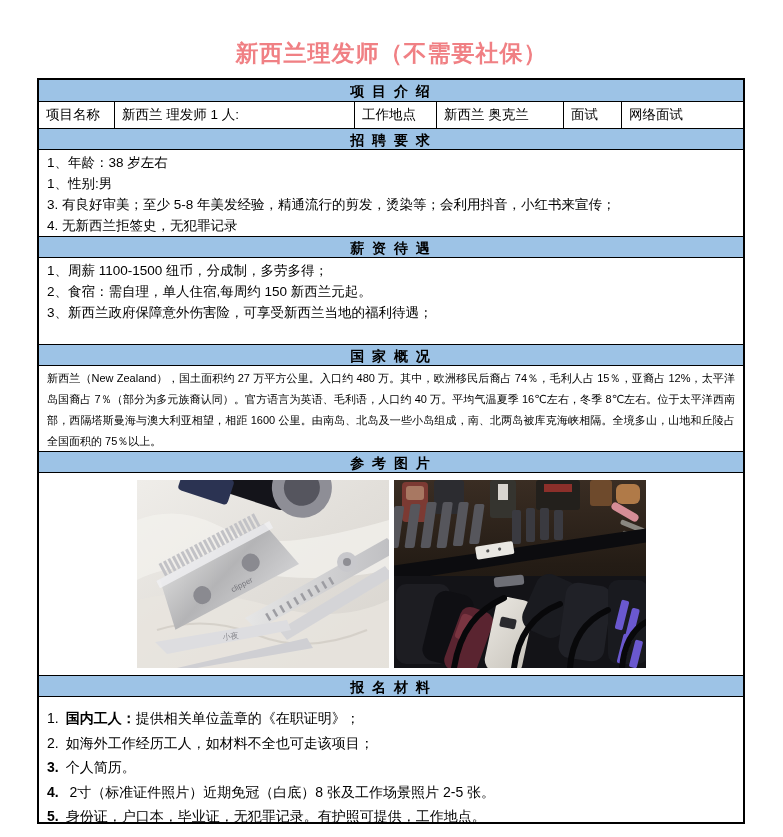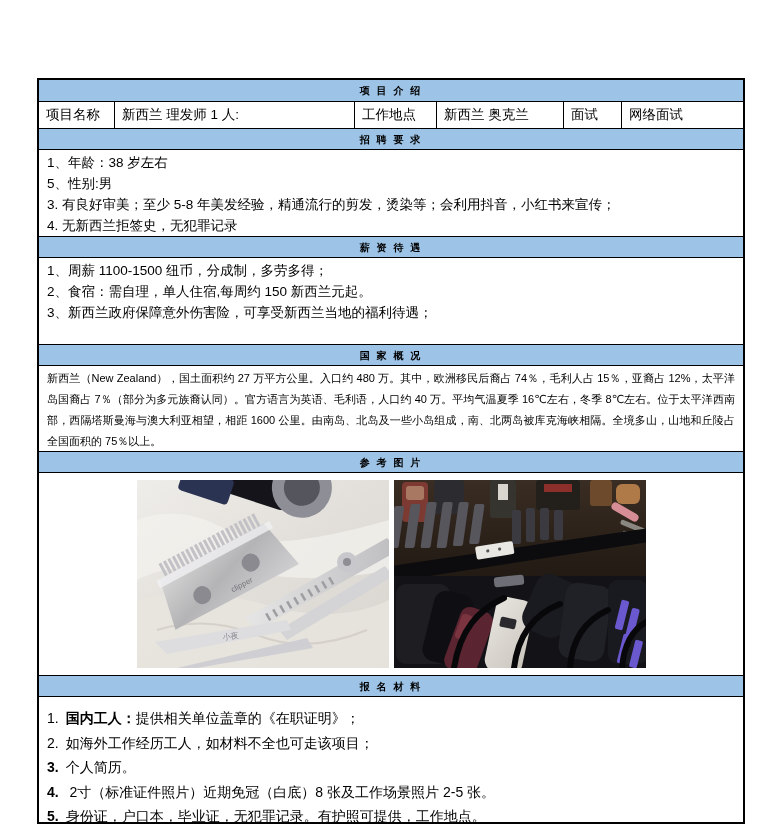--- a/index.html
+++ b/index.html
@@ -19,21 +19,21 @@
   }
 
   .doc-table {
     position: absolute; top: 78px; left: 37px; width: 708px;
     border: 2px solid #000; background: #fff;
   }
 
   .sec-header {
     background: #9DC3E6;
     height: 22px; line-height: 22px;
-    text-align: center; font-size: 10px; font-weight: bold;
+    text-align: center; font-size: 14px; font-weight: bold;
     border-top: 1px solid #000; border-bottom: 1px solid #000;
     letter-spacing: 2px;
   }
   .sec-header.first { border-top: none; }
 
   .info-row { display: flex; height: 26px; line-height: 25px; font-size: 13.5px; }
   .info-row .cell {
     border-right: 1px solid #000;
     padding-left: 7px; padding-right: 2px;
     white-space: nowrap; overflow: hidden;
@@ -66,39 +66,40 @@
   .materials .li { line-height: 24.5px; font-size: 14px; }
   .num { display: inline-block; margin-right: 7px; }
   .num-bold { font-weight: bold; }
   .bold-seg { font-weight: bold; }
 </style>
 </head>
 <body>
 
 <div class="page">
 
+  <h1 class="title">新西兰理发师（不需要社保）</h1>
 
   <div class="doc-table">
 
     <div class="sec-header first">项 目 介 绍</div>
 
     <div class="info-row">
       <div class="cell c-name-label">项目名称</div>
       <div class="cell c-name-value">新西兰 理发师 1 人:</div>
       <div class="cell c-loc-label">工作地点</div>
       <div class="cell c-loc-value">新西兰 奥克兰</div>
       <div class="cell c-itv-label">面试</div>
       <div class="cell c-itv-value">网络面试</div>
     </div>
 
     <div class="sec-header">招 聘 要 求</div>
 
     <div class="list-block h86">
       <div class="li">1、年龄：38 岁左右</div>
-      <div class="li">5、性别:男</div>
+      <div class="li">1、性别:男</div>
       <div class="li">3. 有良好审美；至少 5-8 年美发经验，精通流行的剪发，烫染等；会利用抖音，小红书来宣传；</div>
       <div class="li">4. 无新西兰拒签史，无犯罪记录</div>
     </div>
 
     <div class="sec-header">薪 资 待 遇</div>
 
     <div class="list-block h86">
       <div class="li">1、周薪 1100-1500 纽币，分成制，多劳多得；</div>
       <div class="li">2、食宿：需自理，单人住宿,每周约 150 新西兰元起。</div>
       <div class="li">3、新西兰政府保障意外伤害险，可享受新西兰当地的福利待遇；</div>

